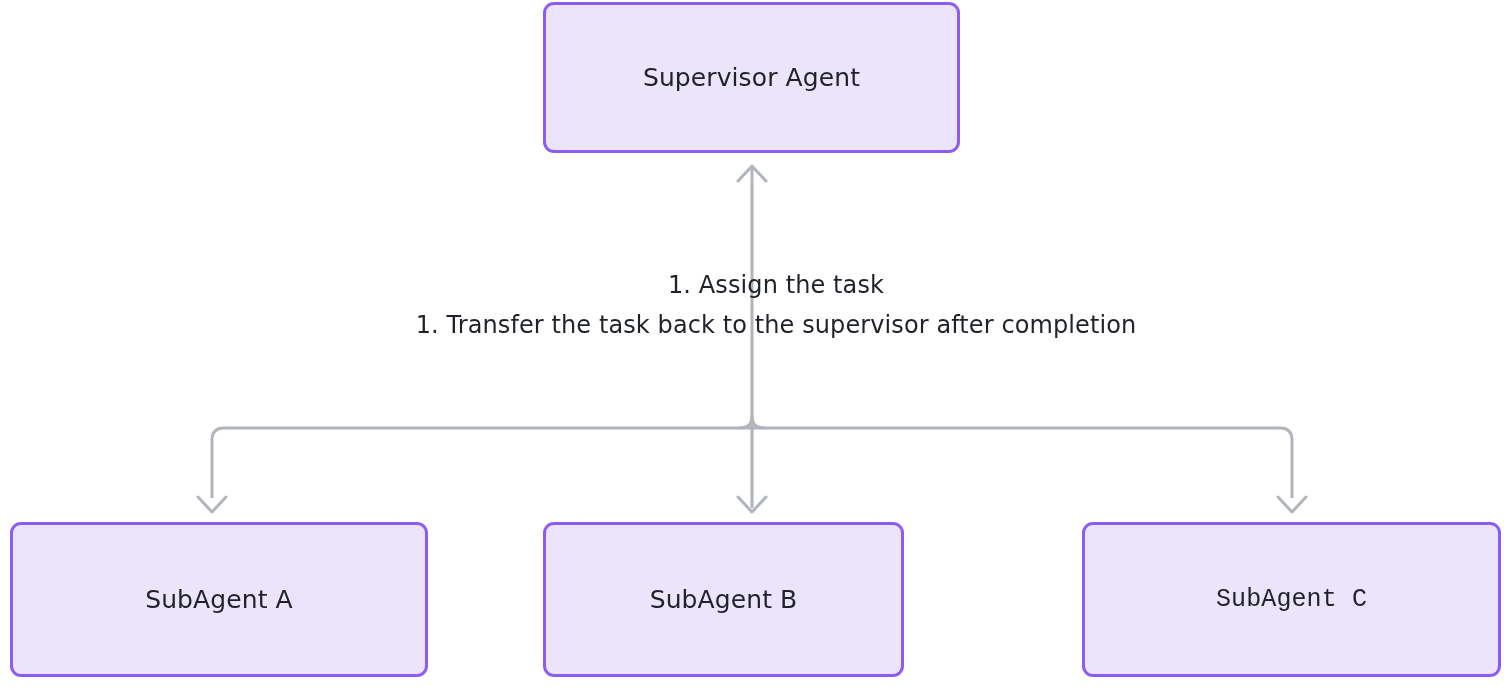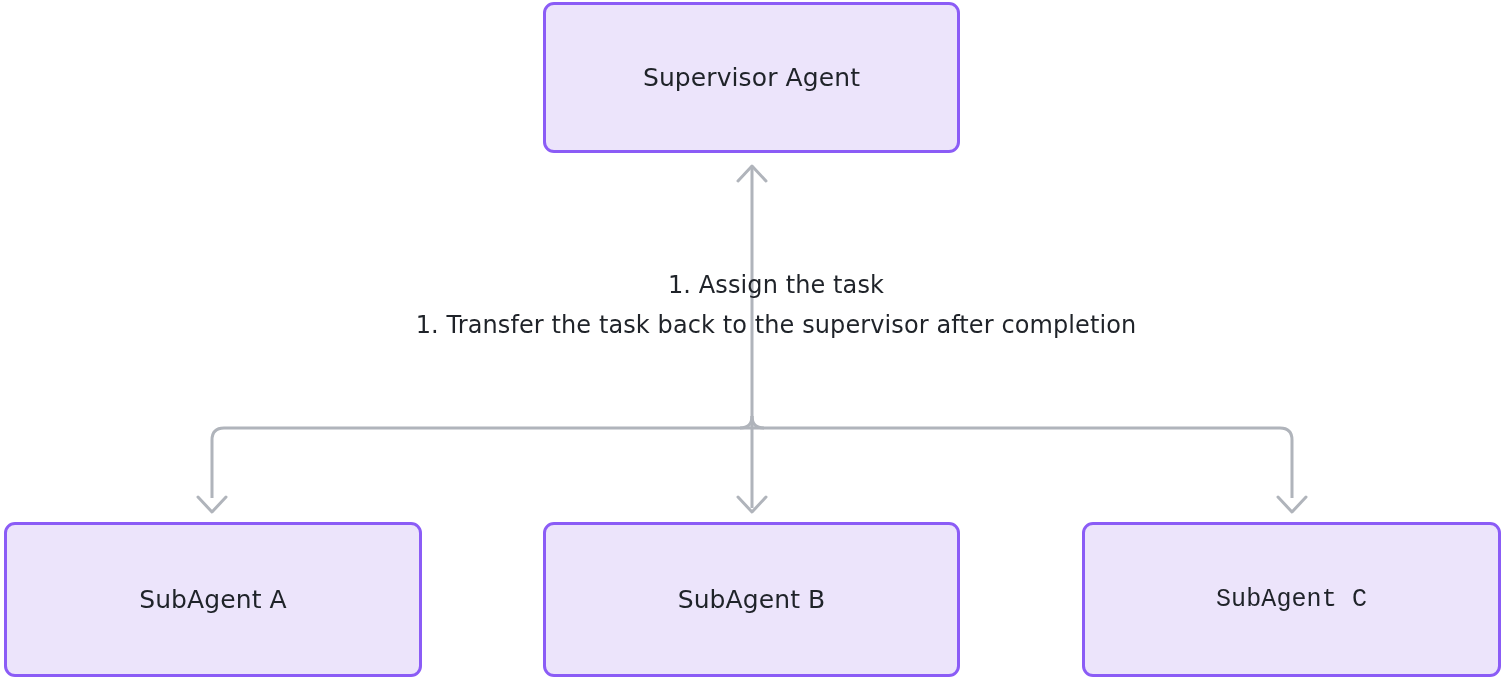--- a/index.html
+++ b/index.html
@@ -87,25 +87,25 @@
 
     <path d="M 198 497 L 212 512 L 226 497" fill="none" stroke="#b0b4bb" stroke-width="3" stroke-linecap="round" stroke-linejoin="round"></path>
     <path d="M 738 497 L 752 512 L 766 497" fill="none" stroke="#b0b4bb" stroke-width="3" stroke-linecap="round" stroke-linejoin="round"></path>
     <path d="M 1278 497 L 1292 512 L 1306 497" fill="none" stroke="#b0b4bb" stroke-width="3" stroke-linecap="round" stroke-linejoin="round"></path>
   </svg>
 
   <div class="node" style="left:543px; top:2px; width:417px; height:151px;">
     <span class="node-label">Supervisor Agent</span>
   </div>
 
-  <div class="node" style="left:4px; top:522px; width:418px; height:155px;">
+  <div class="node" style="left:10px; top:522px; width:418px; height:155px;">
     <span class="node-label">SubAgent A</span>
   </div>
 
-  <div class="node" style="left:543px; top:522px; width:417px; height:155px;">
+  <div class="node" style="left:543px; top:522px; width:361px; height:155px;">
     <span class="node-label">SubAgent B</span>
   </div>
 
   <div class="node" style="left:1082px; top:522px; width:419px; height:155px;font-family:Liberation Mono, monospace;">
     <span class="node-label">SubAgent C</span>
   </div>
 
   <div id="edge-label">
     <div class="edge-label-line">1. Assign the task</div>
     <div class="edge-label-line">1. Transfer the task back to the supervisor after completion</div>

